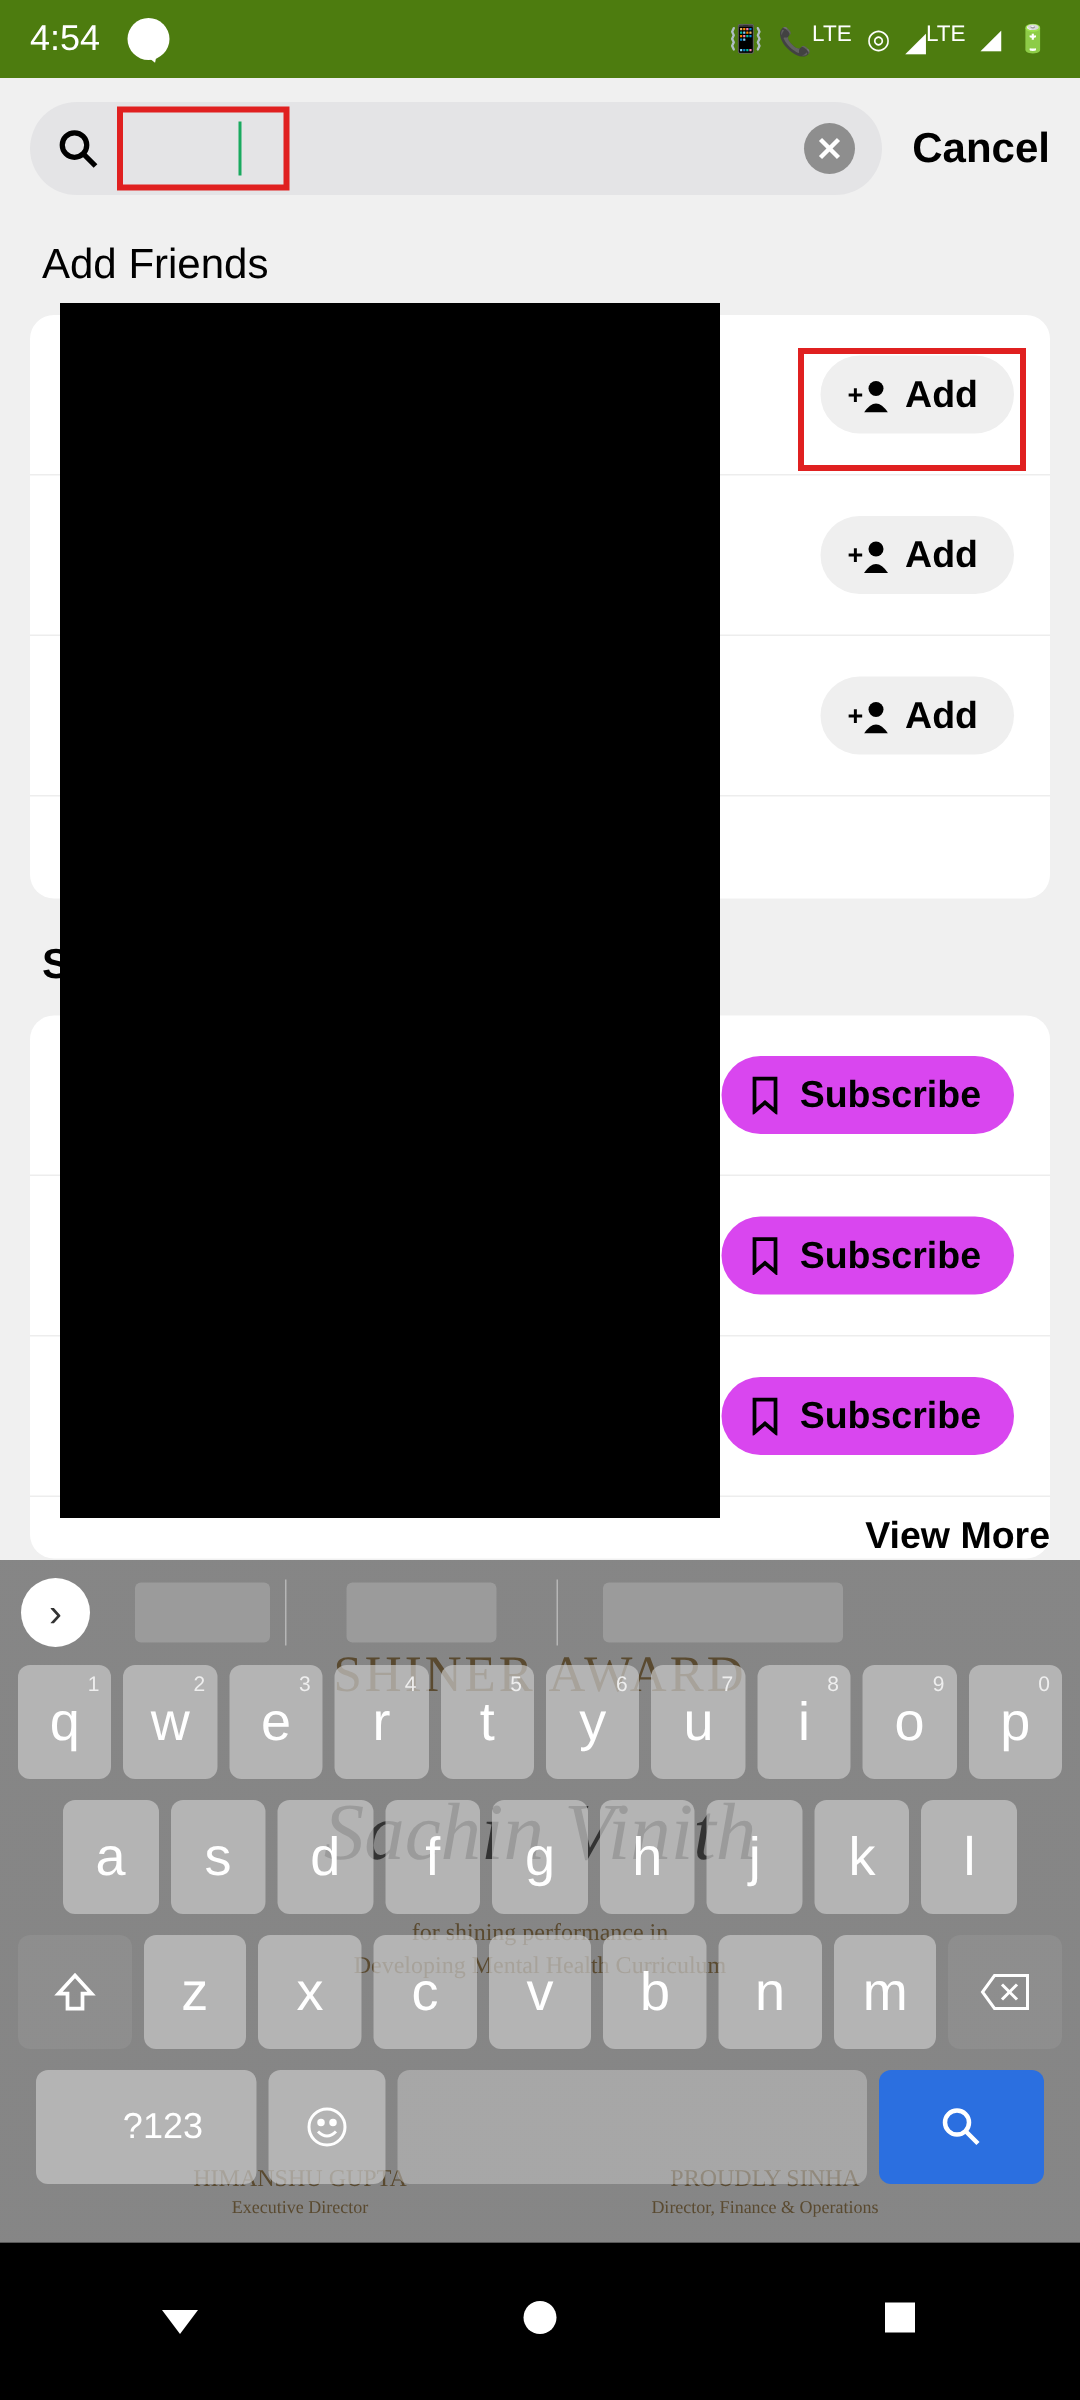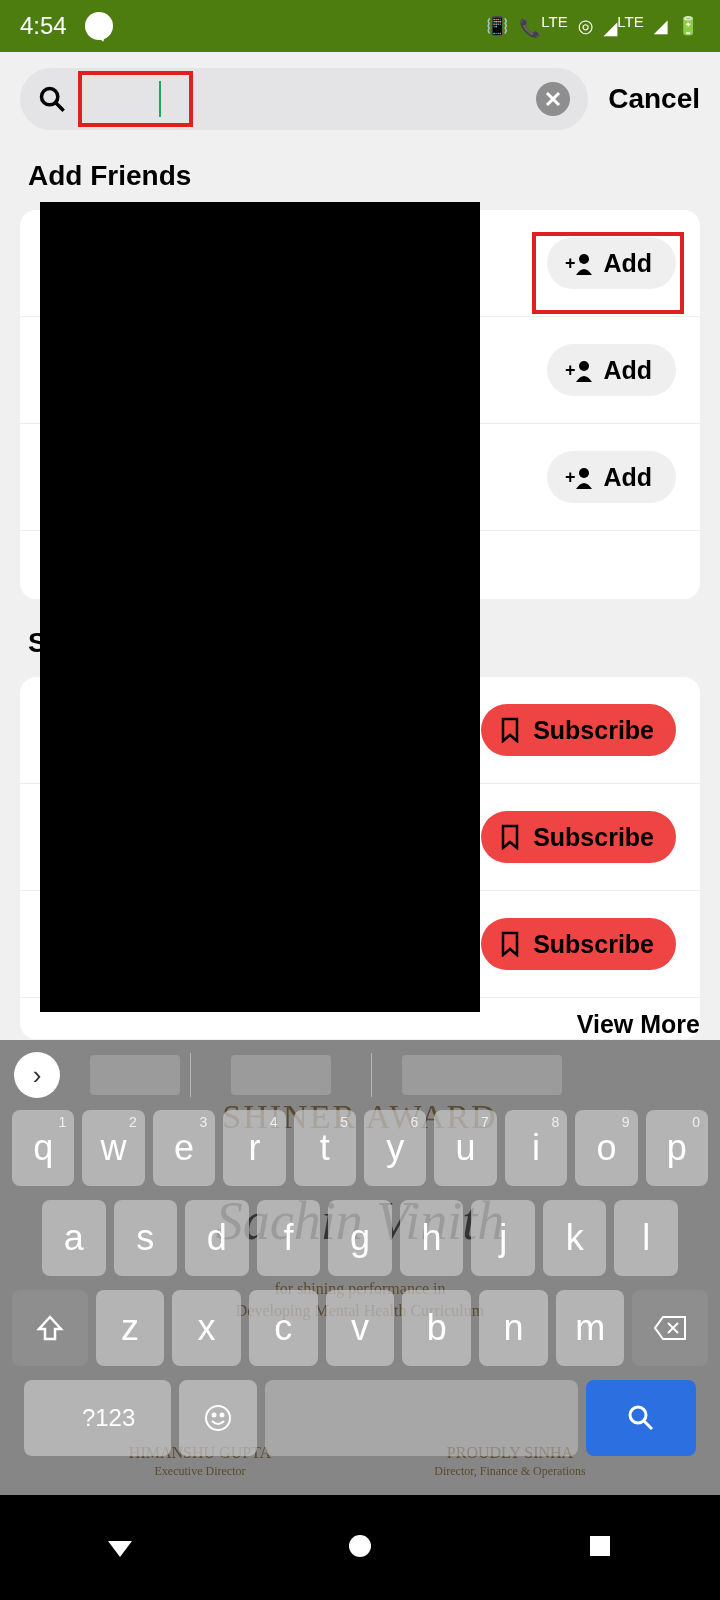--- a/index.html
+++ b/index.html
@@ -12,28 +12,28 @@
 .msgr-icon::after { content: ""; position: absolute; bottom: -2px; right: 6px; border-left: 5px solid transparent; border-right: 5px solid transparent; border-top: 8px solid #fff; transform: rotate(-20deg); }
 
 .search-header { background: #f0f0f0; padding: 16px 20px 16px 20px; display: flex; align-items: center; gap: 20px; }
 .search-box { flex: 1; height: 62px; background: #e4e4e6; border-radius: 31px; display: flex; align-items: center; padding: 0 18px; gap: 12px; position: relative; }
 .search-icon { width: 28px; height: 28px; }
 .search-input-wrap { border: 4px solid #e02020; width: 115px; height: 56px; display: flex; align-items: center; position: relative; }
 .search-cursor { width: 2px; height: 36px; background: #19a95f; position: absolute; right: 28px; }
 .clear-btn { width: 34px; height: 34px; background: #8e8e8e; border-radius: 50%; display: flex; align-items: center; justify-content: center; margin-left: auto; color: #fff; font-size: 20px; }
 .cancel-btn { font-size: 28px; font-weight: 700; color: #000; }
 
-.section-title { font-size: 28px; font-weight: 700; padding: 14px 28px 18px; color: #000; }
+.section-title { font-size: 28px; font-weight: 400; padding: 14px 28px 18px; color: #000; }
 .card { background: #fff; border-radius: 16px; margin: 0 20px; overflow: hidden; position: relative; }
 .row { height: 107px; border-bottom: 1px solid #ededed; display: flex; align-items: center; justify-content: flex-end; padding-right: 24px; }
 .row.short { height: 68px; }
 .row:last-child { border-bottom: none; }
 .add-btn { background: #efefef; border-radius: 26px; height: 52px; padding: 0 24px 0 18px; display: flex; align-items: center; gap: 10px; font-size: 25px; font-weight: 700; color: #000; }
 .add-btn svg { width: 28px; height: 24px; }
-.sub-btn { background: #ef4444; border-radius: 26px; height: 52px; padding: 0 22px 0 18px; display: flex; align-items: center; gap: 12px; font-size: 25px; font-weight: 600; color: #000; }
+.sub-btn { background: #d946ef; border-radius: 26px; height: 52px; padding: 0 22px 0 18px; display: flex; align-items: center; gap: 12px; font-size: 25px; font-weight: 600; color: #000; }
 .sub-btn svg { width: 22px; height: 26px; }
 .highlight-box { position: absolute; border: 4px solid #e02020; pointer-events: none; }
 .hl-add { top: 22px; right: 16px; width: 152px; height: 82px; }
 
 .black-block { position: absolute; top: 202px; left: 40px; width: 440px; height: 810px; background: #000; z-index: 5; }
 
 .section2-title { font-size: 28px; font-weight: 700; padding: 28px 28px 18px; color: #000; }
 
 .view-more { text-align: right; font-size: 25px; font-weight: 600; padding: 12px 0 0; }
 

